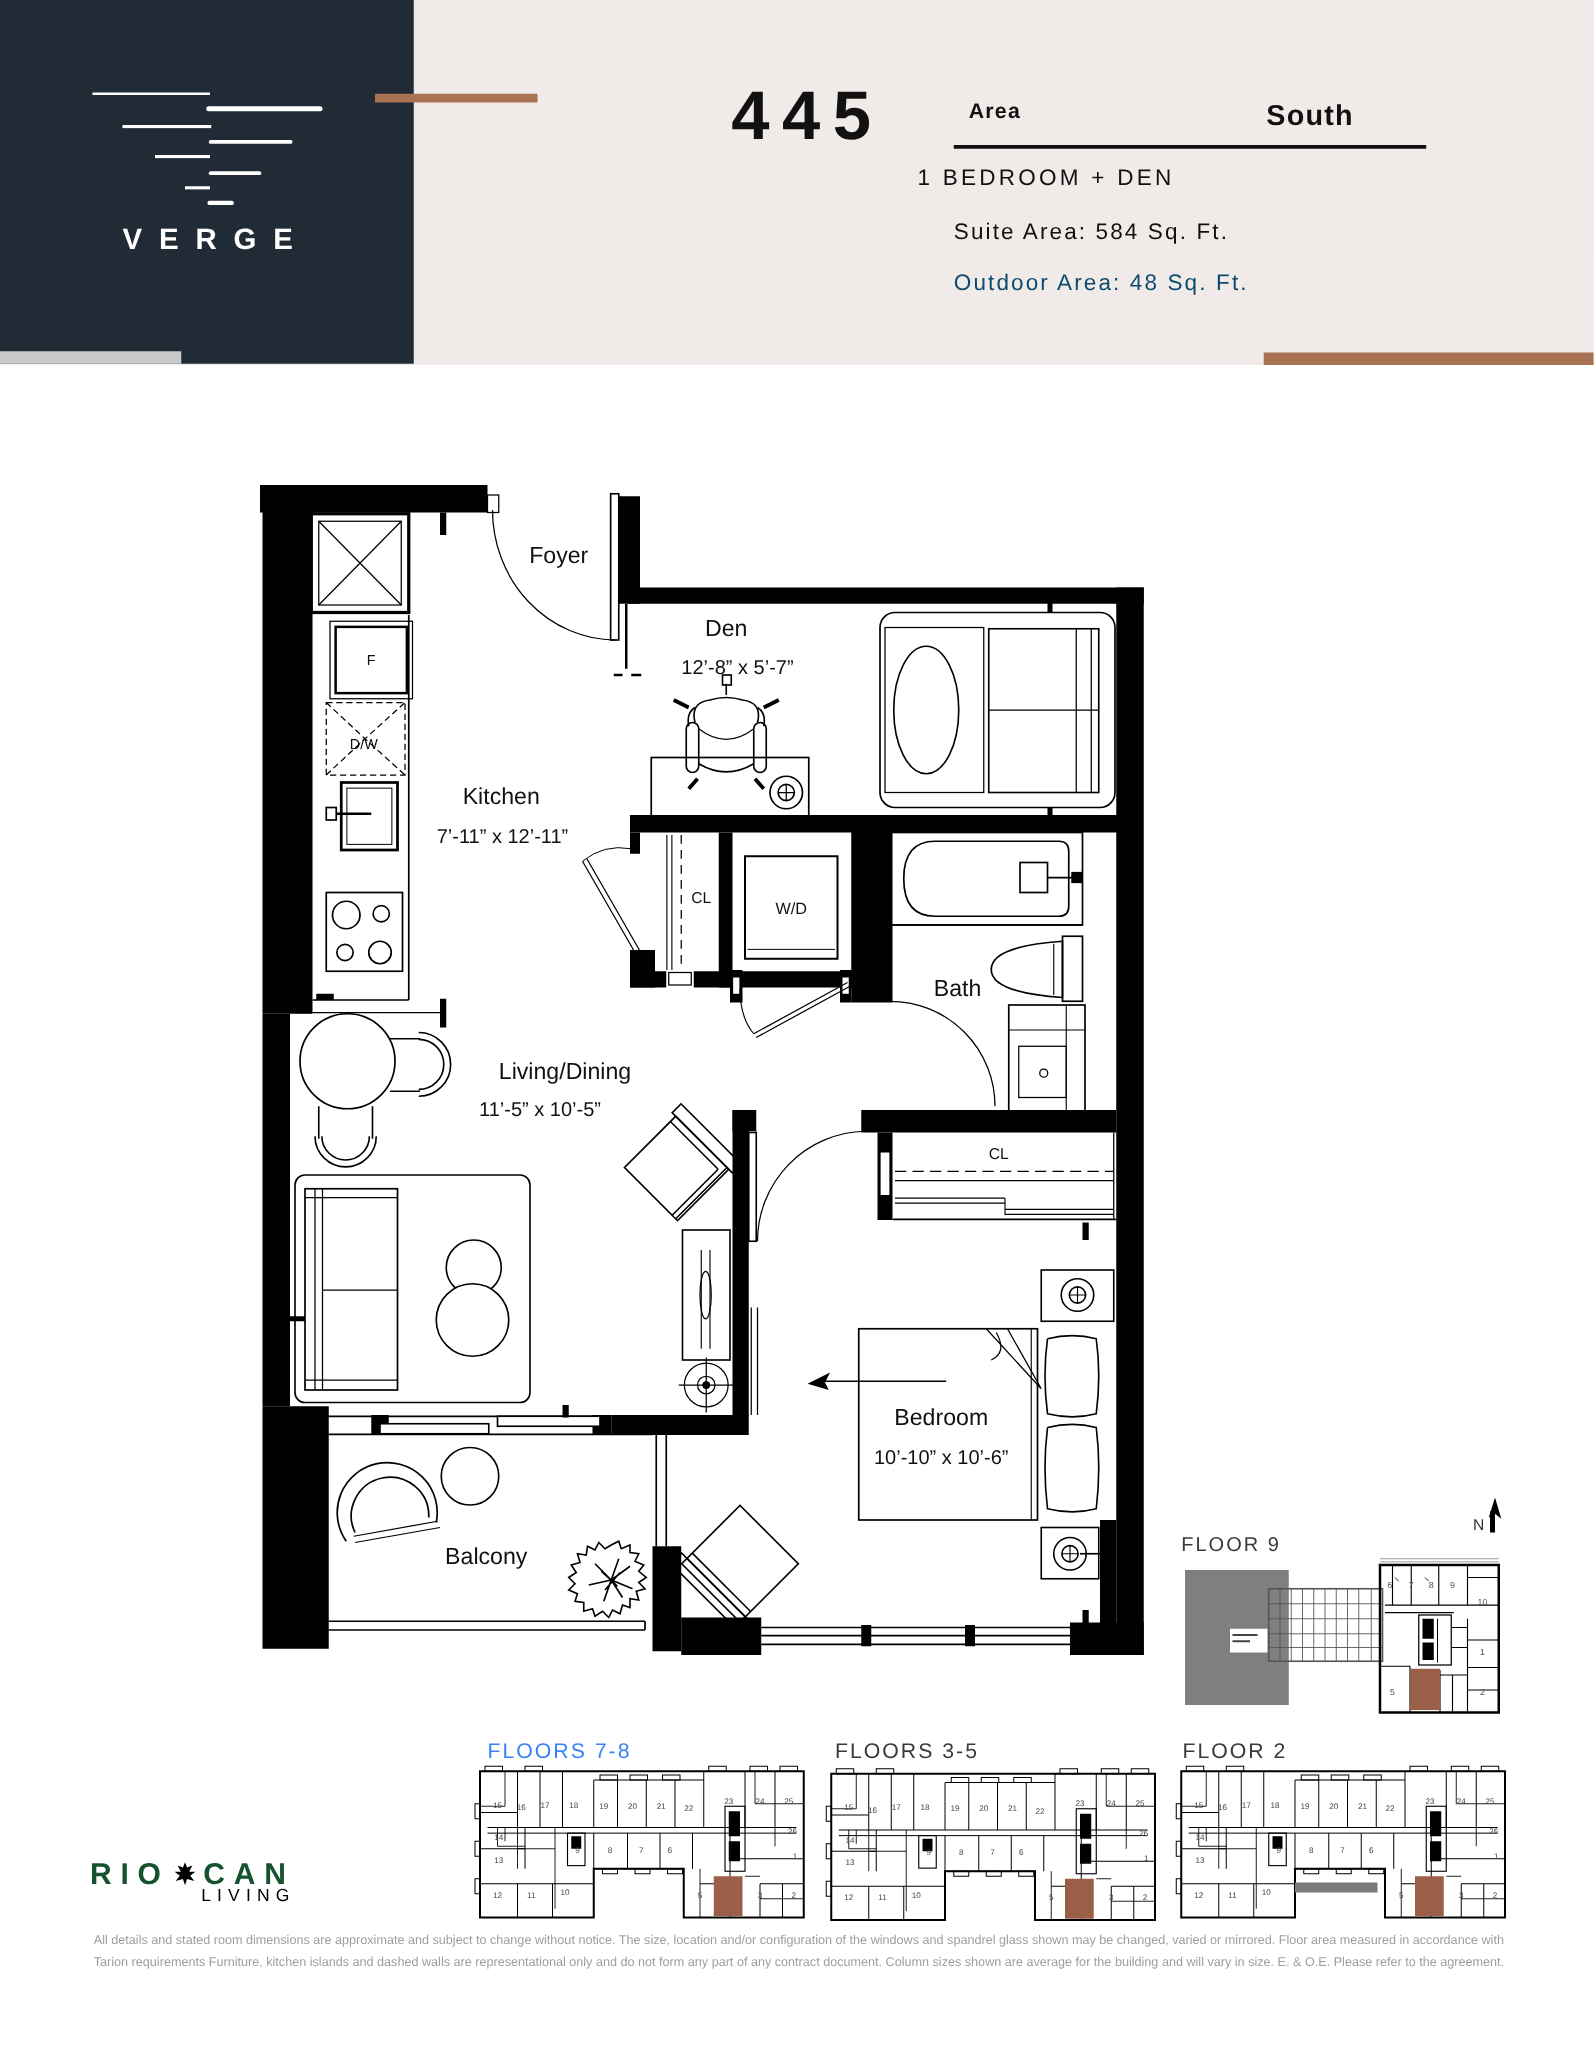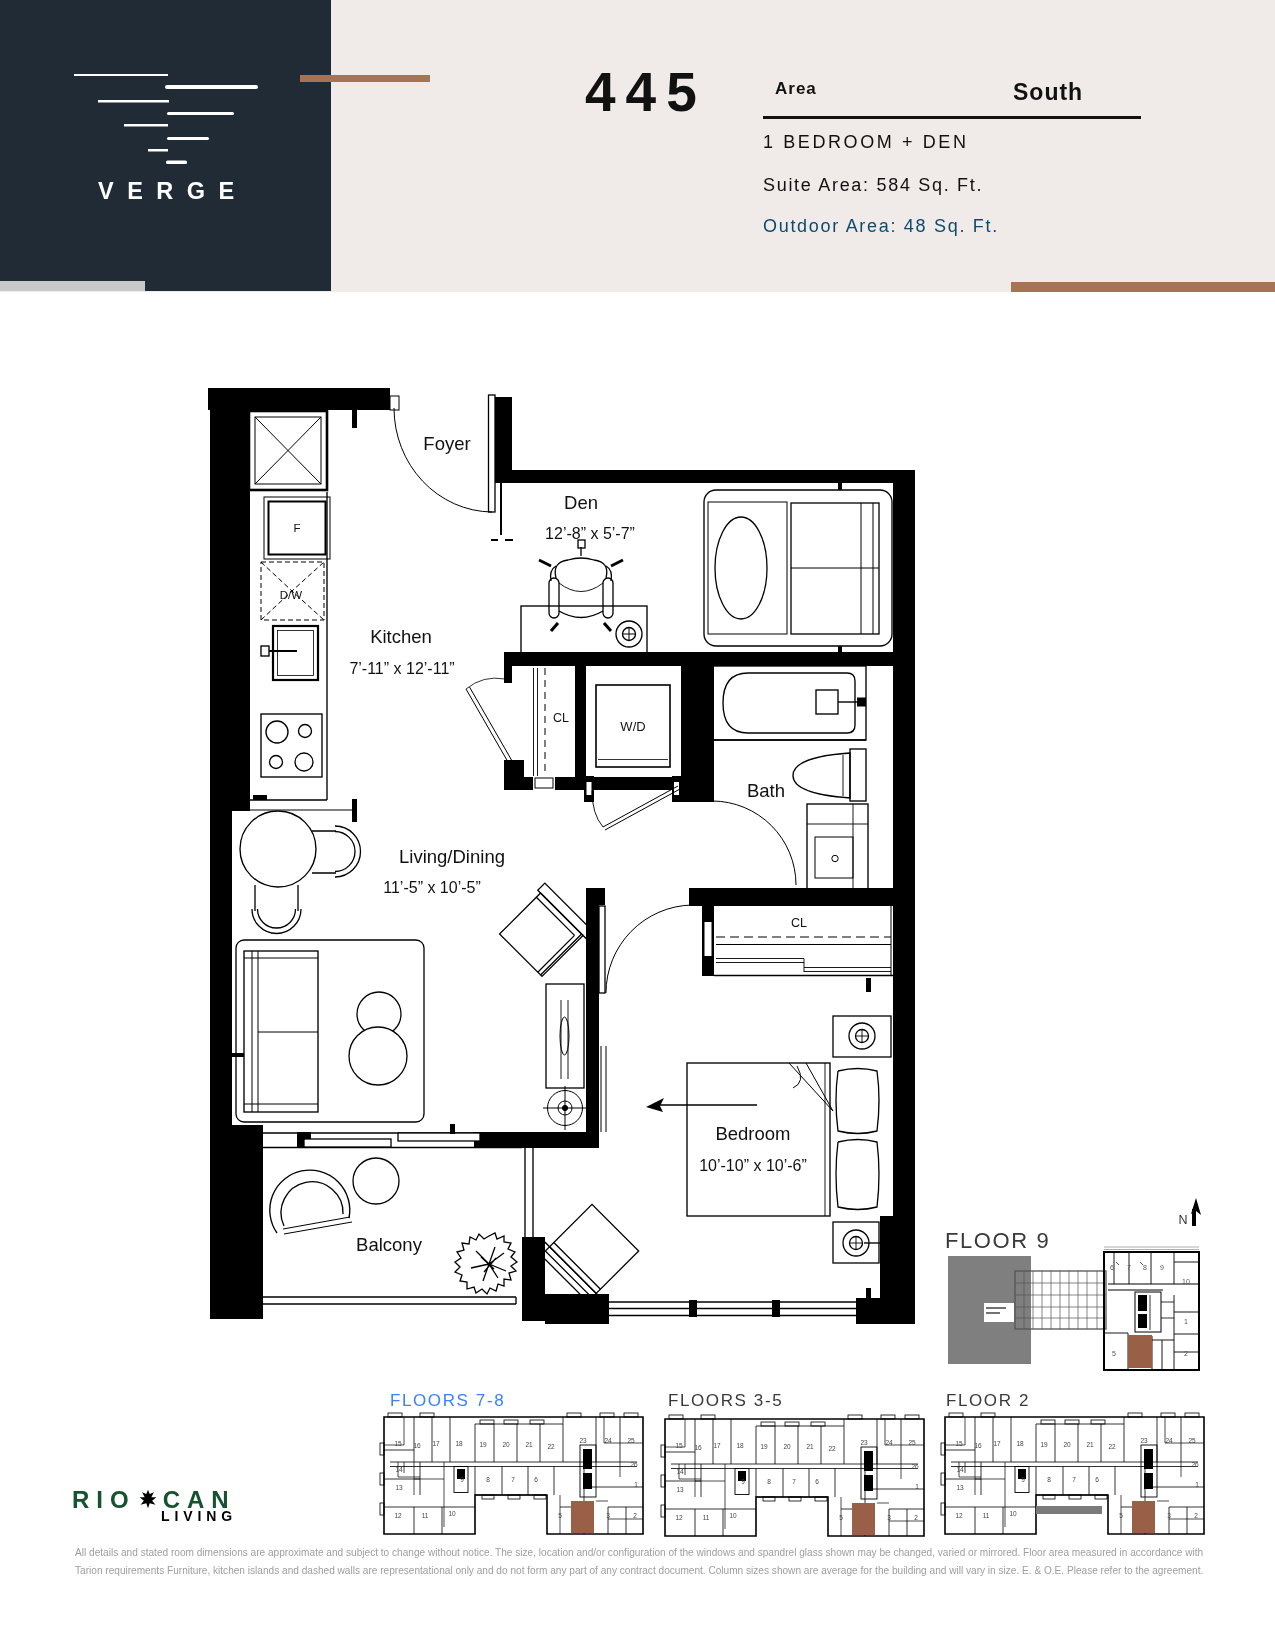--- a/index.html
+++ b/index.html
@@ -35,21 +35,21 @@
 <div class="abs" style="left:1011px;top:282px;width:264px;height:10px;background:#a97252"></div>
 
 <div class="abs" style="left:585px;top:60px;font-size:55px;font-weight:bold;letter-spacing:10px;color:#111">445</div>
 
 <div class="abs" style="left:775px;top:79px;font-size:17px;font-weight:bold;letter-spacing:1px;color:#111">Area</div>
 
 <div class="abs" style="left:1013px;top:79px;font-size:23px;font-weight:bold;letter-spacing:1px;color:#111">South</div>
 
 <div class="abs" style="left:763px;top:116px;width:378px;height:2.5px;background:#111"></div>
 
-<div class="abs" style="left:763px;top:132px;font-size:18px;letter-spacing:2.6px;color:#111">1 BEDROOM + DEN</div>
+<div class="abs" style="left:734px;top:132px;font-size:18px;letter-spacing:2.6px;color:#111">1 BEDROOM + DEN</div>
 
 <div class="abs" style="left:763px;top:175px;font-size:18px;letter-spacing:1.7px;color:#111">Suite Area: 584 Sq. Ft.</div>
 
 <div class="abs" style="left:763px;top:216px;font-size:18px;letter-spacing:1.7px;color:#0c4a6e">Outdoor Area: 48 Sq. Ft.</div>
 
 <svg class="abs" style="left:0;top:0" width="1275" height="1650" viewBox="0 0 1275 1650" fill="none" stroke="none">
 <g id="plan" stroke-linecap="butt">
 
 <rect x="208" y="388" width="182" height="22" fill="#000"></rect>
 
@@ -496,24 +496,24 @@
 <use href="#plateW" x="384" y="1417"></use>
 
 <use href="#plateW" x="665" y="1419"></use>
 
 <use href="#plateW" x="945" y="1417"></use>
 
 <rect x="1036" y="1506" width="66" height="8" fill="#7a7a7a"></rect>
 </g>
 </svg>
 
-<div class="abs" style="left:945px;top:1228px;font-size:22px;letter-spacing:1.6px;color:#3a3a3a">FLOOR 9</div>
+<div class="abs" style="left:945px;top:1228px;font-size:16px;letter-spacing:1.6px;color:#3a3a3a">FLOOR 9</div>
 <div class="abs" style="left:390px;top:1391px;font-size:17px;letter-spacing:1.6px;color:#3b82f6">FLOORS 7-8</div>
 <div class="abs" style="left:668px;top:1391px;font-size:17px;letter-spacing:1.6px;color:#3a3a3a">FLOORS 3-5</div>
 <div class="abs" style="left:946px;top:1391px;font-size:17px;letter-spacing:1.6px;color:#3a3a3a">FLOOR 2</div>
 
 <div class="abs" style="left:72px;top:1486px;font-size:24px;font-weight:bold;letter-spacing:7px;color:#14532d">RIO<span style="display:inline-block;width:27px"></span>CAN</div>
 <svg class="abs" style="left:138px;top:1489px" width="20" height="20" viewBox="0 0 24 24">
     <path d="M12,1 L14,6 L19,4 L16,10 L22,10 L17,14 L21,19 L14,17 L12,23 L10,17 L3,19 L7,14 L2,10 L8,10 L5,4 L10,6 Z" fill="#000"></path>
   </svg>
-<div class="abs" style="left:161px;top:1508px;font-size:14px;font-weight:bold;letter-spacing:4.9px;color:#000">LIVING</div>
+<div class="abs" style="left:161px;top:1508px;font-size:14px;font-weight:normal;letter-spacing:4.9px;color:#000">LIVING</div>
 
 <div class="abs" style="left:75px;top:1544px;font-size:10.1px;line-height:18.4px;color:#9e9e9e;white-space:nowrap">All details and stated room dimensions are approximate and subject to change without notice. The size, location and/or configuration of the windows and spandrel glass shown may be changed, varied or mirrored. Floor area measured in accordance with<br>Tarion requirements Furniture, kitchen islands and dashed walls are representational only and do not form any part of any contract document. Column sizes shown are average for the building and will vary in size. E. &amp; O.E. Please refer to the agreement.</div>
 
 </body></html>

